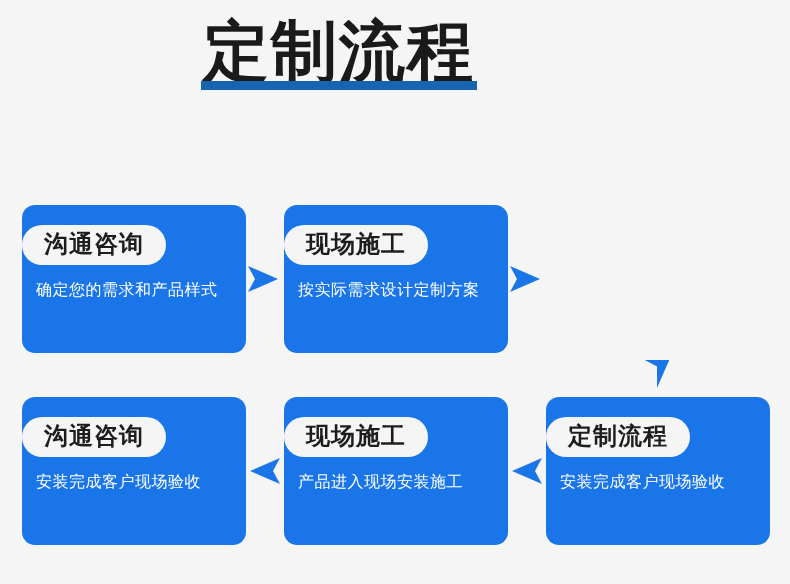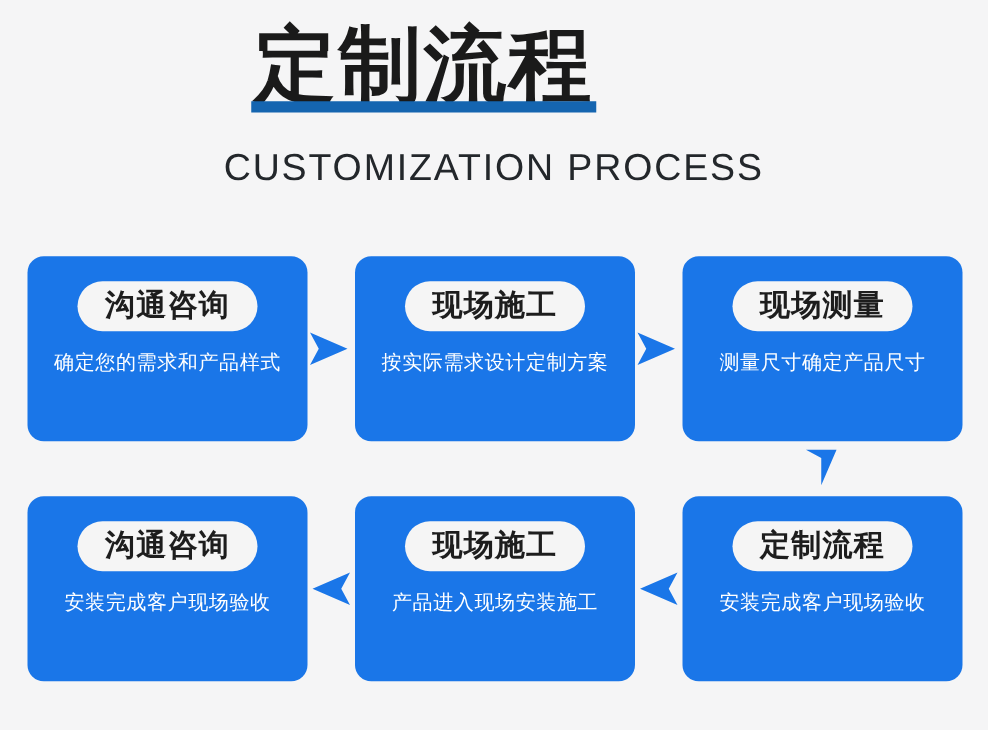--- a/index.html
+++ b/index.html
@@ -77,21 +77,20 @@
     height: 584px;
   }
   .card {
     position: absolute;
     width: 224px;
     height: 148px;
     background: #1a76e8;
     border-radius: 13px;
     box-sizing: border-box;
     padding-top: 20px;
-    text-align: center;
   }
   .card.row1 { top: 205px; }
   .card.row2 { top: 397px; }
   .card.col1 { left: 22px; }
   .card.col2 { left: 284px; }
   .card.col3 { left: 546px; }
 
   .pill {
     display: inline-block;
     background: #f5f5f5;
@@ -132,39 +131,34 @@
 </head>
 <body>
 
 <div class="header">
   <div class="title-wrap">
     <span class="title-inner">
       <span class="page-title">定制流程</span>
       <span class="title-underline"></span>
     </span>
   </div>
-  <div class="page-subtitle">CUSTOMIZATION PROCESS</div>
 </div>
 
 <div class="flow">
 
   <div class="card row1 col1">
     <span class="pill">沟通咨询</span>
     <div class="card-desc">确定您的需求和产品样式</div>
   </div>
 
   <div class="card row1 col2">
     <span class="pill">现场施工</span>
     <div class="card-desc">按实际需求设计定制方案</div>
   </div>
 
-  <div class="card row1 col3">
-    <span class="pill">现场测量</span>
-    <div class="card-desc">测量尺寸确定产品尺寸</div>
-  </div>
 
   <div class="card row2 col1">
     <span class="pill">沟通咨询</span>
     <div class="card-desc">安装完成客户现场验收</div>
   </div>
 
   <div class="card row2 col2">
     <span class="pill">现场施工</span>
     <div class="card-desc">产品进入现场安装施工</div>
   </div>

